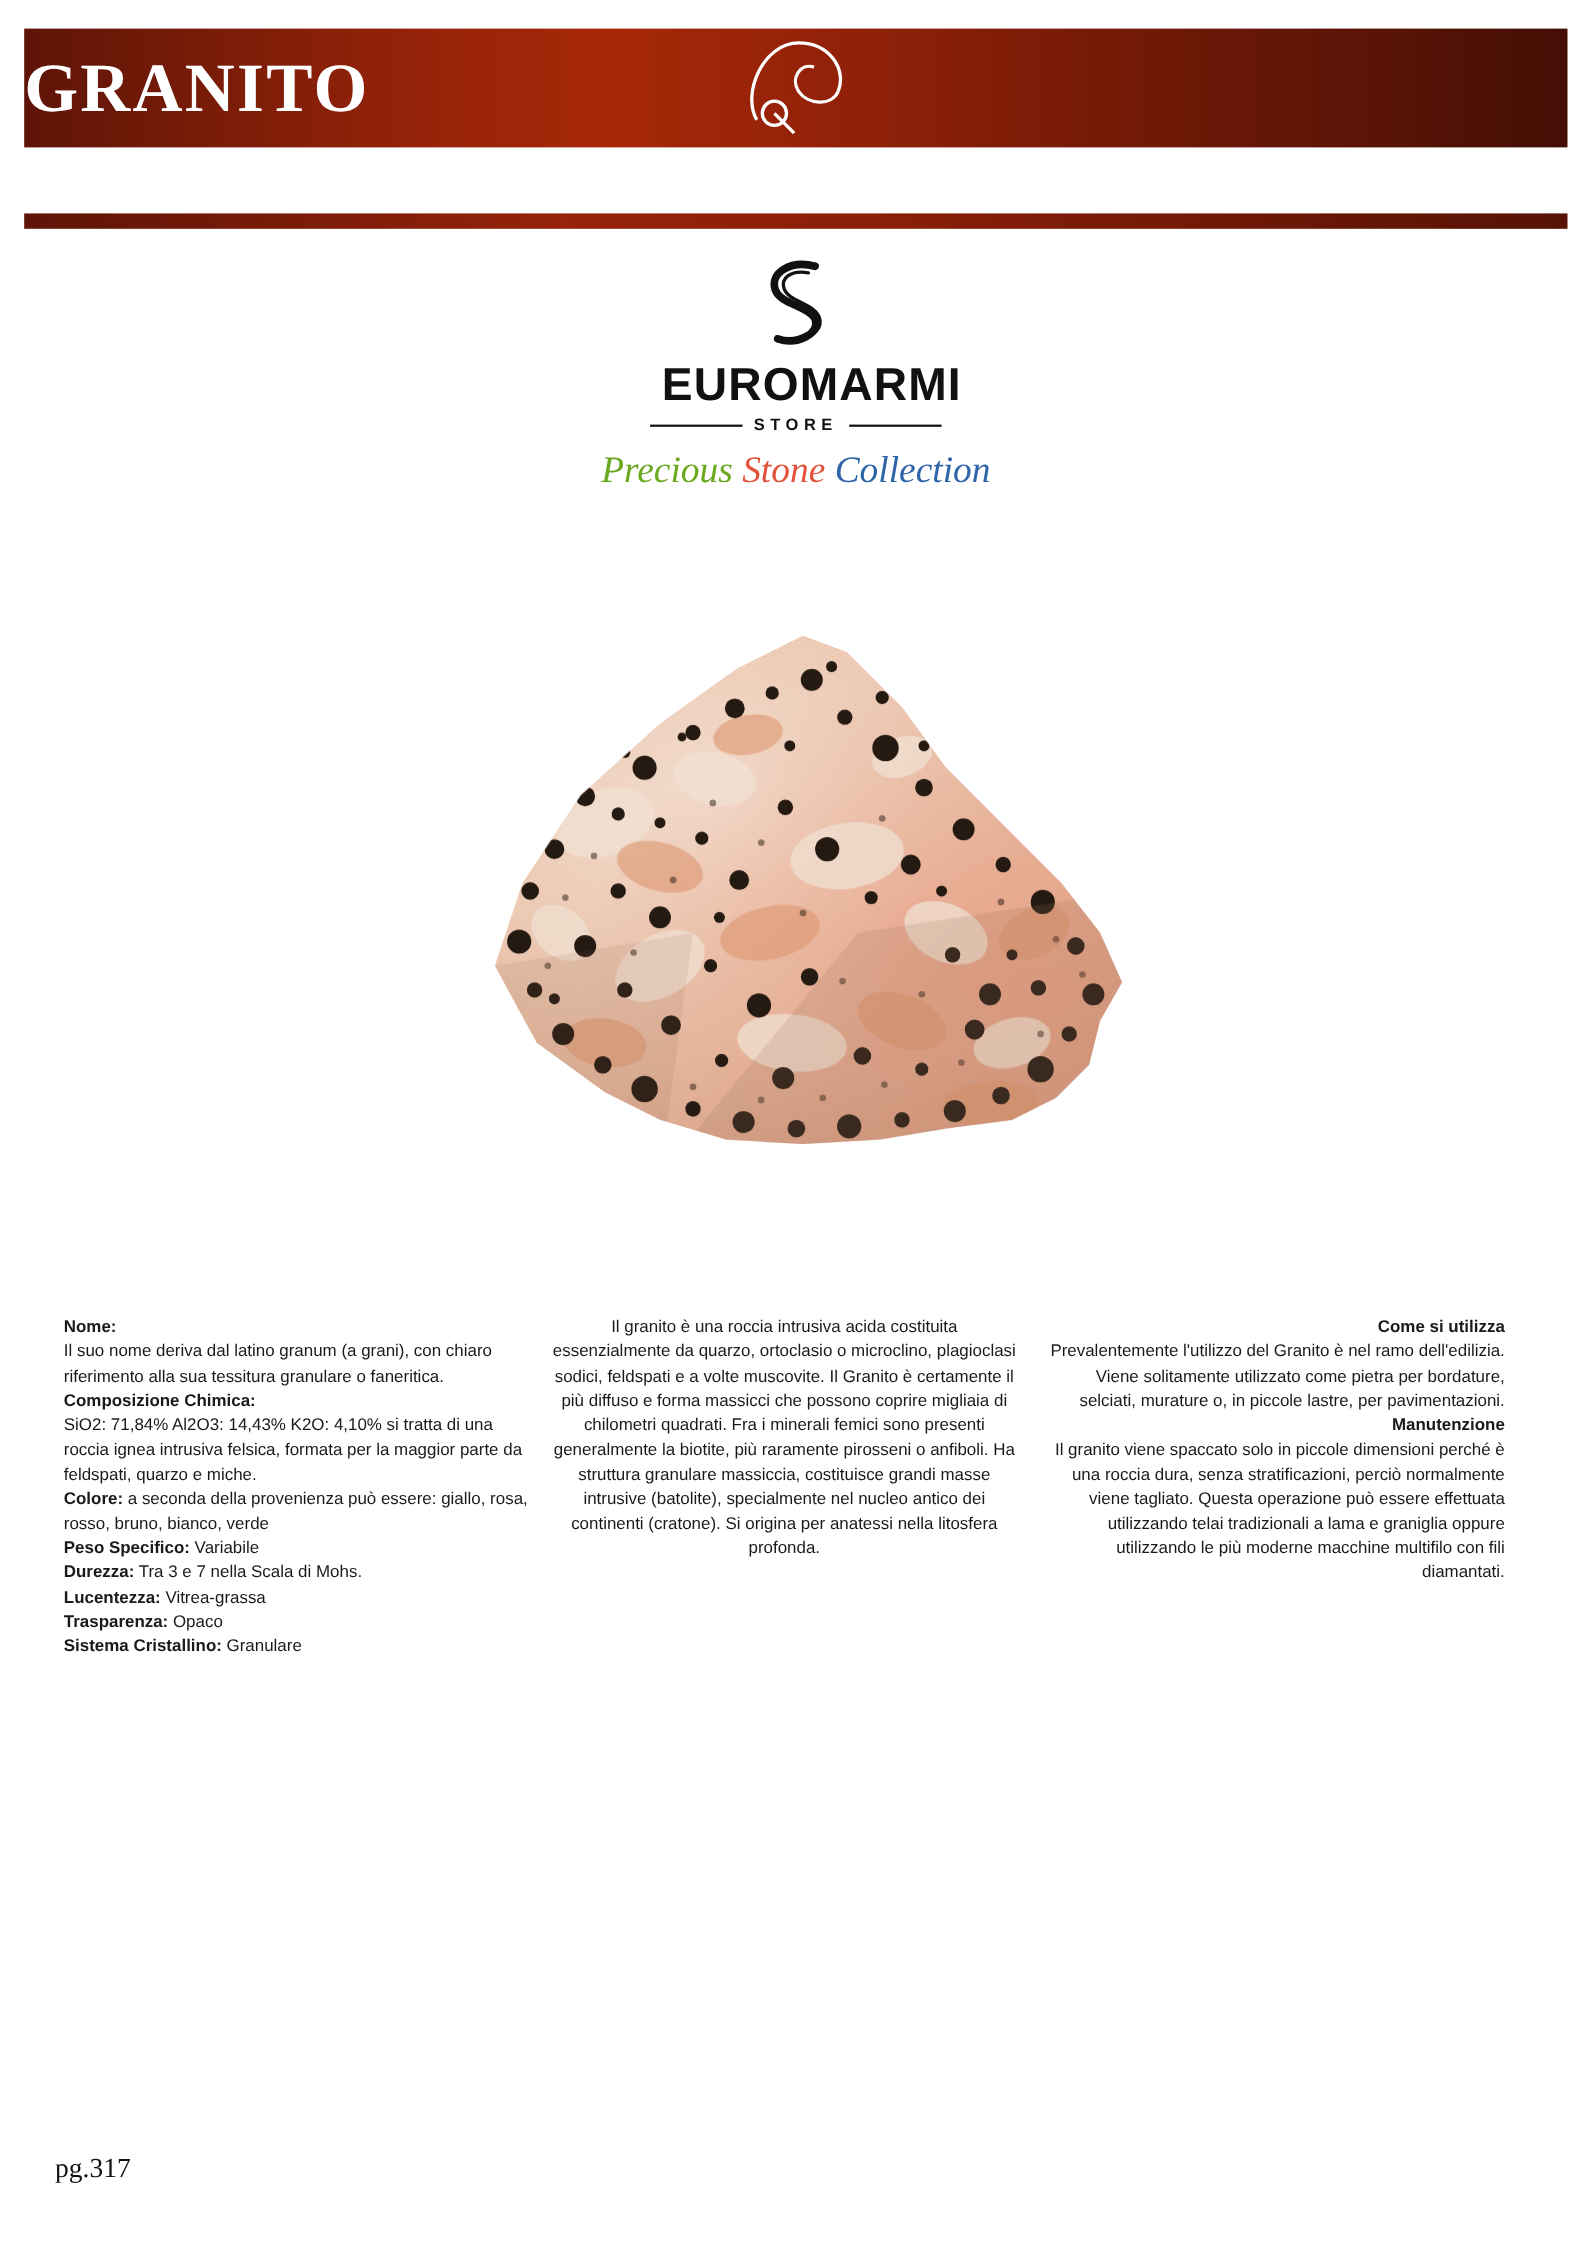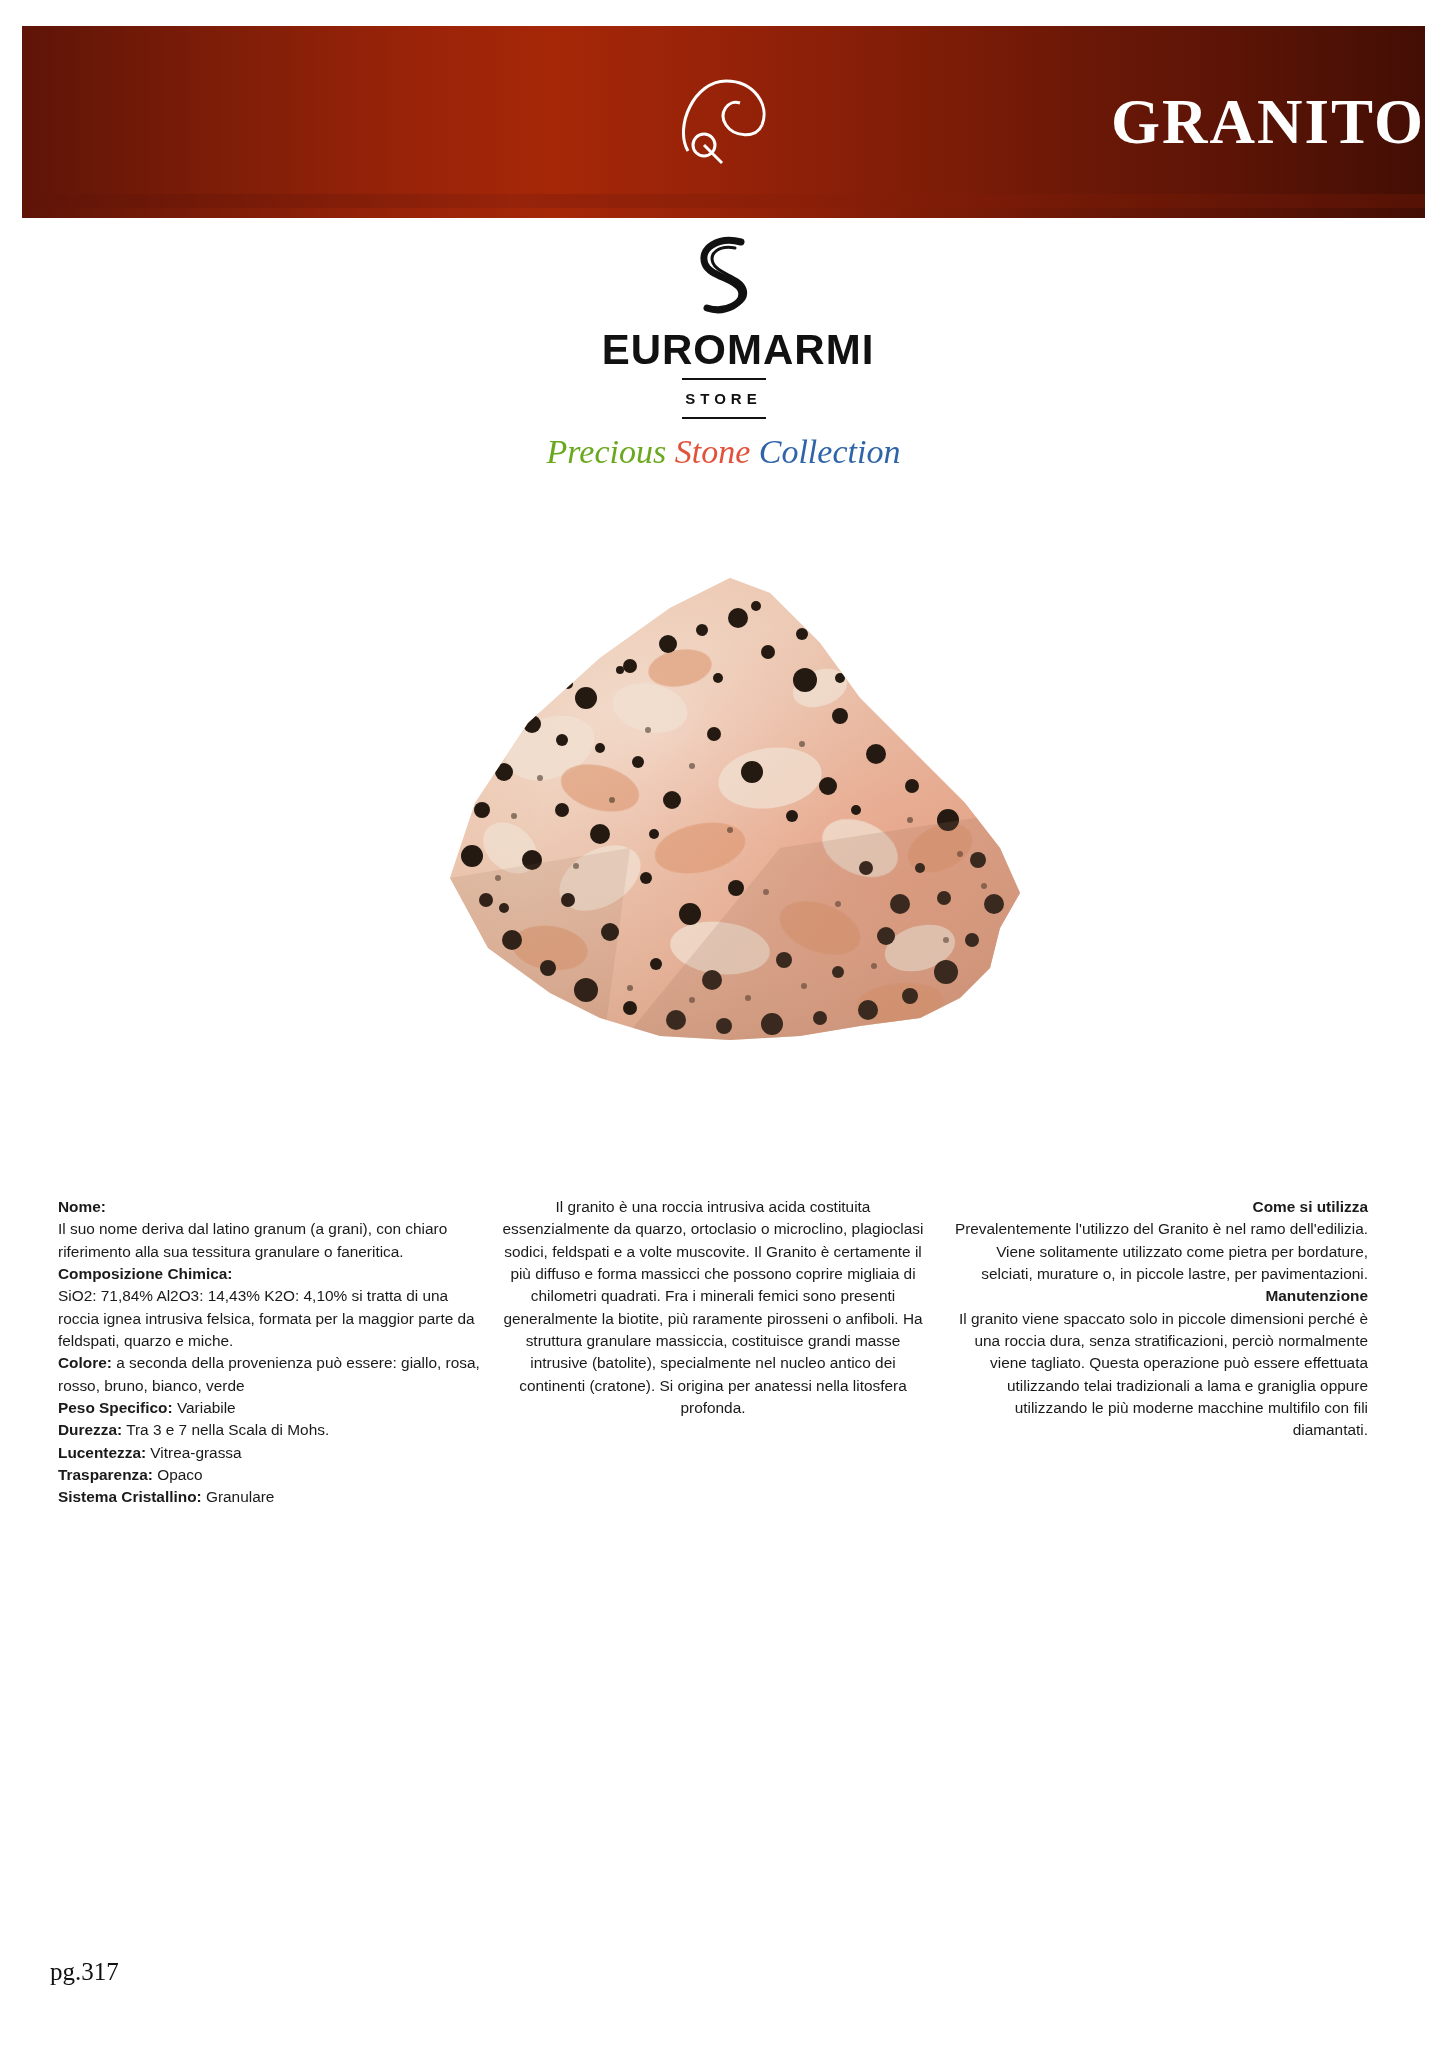--- a/index.html
+++ b/index.html
@@ -15,38 +15,38 @@
     color: #1a1a1a;
     overflow: hidden;
   }
 
   
   .header-banner {
     position: absolute;
     left: 22px;
     top: 26px;
     width: 1403px;
-    height: 192px;
+    height: 108px;
     background: linear-gradient(90deg,
        #5e1407 0%,
        #6e1908 7%,
        #7d1d08 14%,
        #8e2108 22%,
        #9d2408 30%,
        #a52708 38%,
        #9c2408 46%,
        #8d2008 56%,
        #7c1c07 66%,
        #6b1807 76%,
        #5c1406 86%,
        #4e1105 94%,
        #430e04 100%);
     display: flex;
     align-items: center;
-    justify-content: flex-end;
+    justify-content: flex-start;
   }
   .header-title {
     font-family: "Liberation Serif", serif;
     font-weight: bold;
     font-size: 63px;
     letter-spacing: 2px;
     color: #ffffff;
     position: relative;
     z-index: 2;
   }
@@ -91,21 +91,20 @@
     color: #111111;
     margin-top: 4px;
     padding-left: 29px;
   }
   .logo-store-row {
     display: flex;
     align-items: center;
     justify-content: center;
     gap: 10px;
     margin-top: 4px;
-    flex-direction: column;
   }
   .logo-store-row .rule {
     width: 84px;
     height: 2px;
     background: #111111;
   }
   .logo-store {
     font-size: 15px;
     font-weight: bold;
     letter-spacing: 5px;

